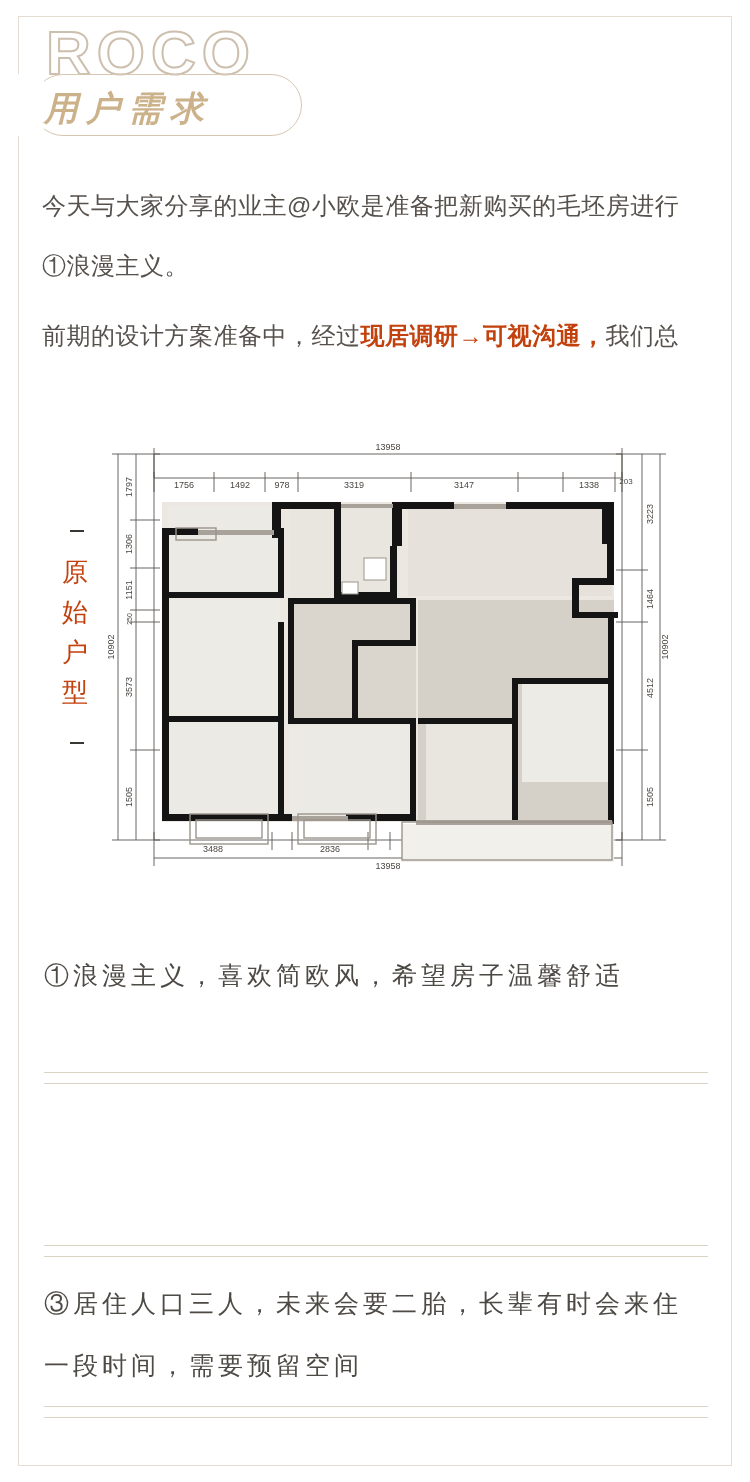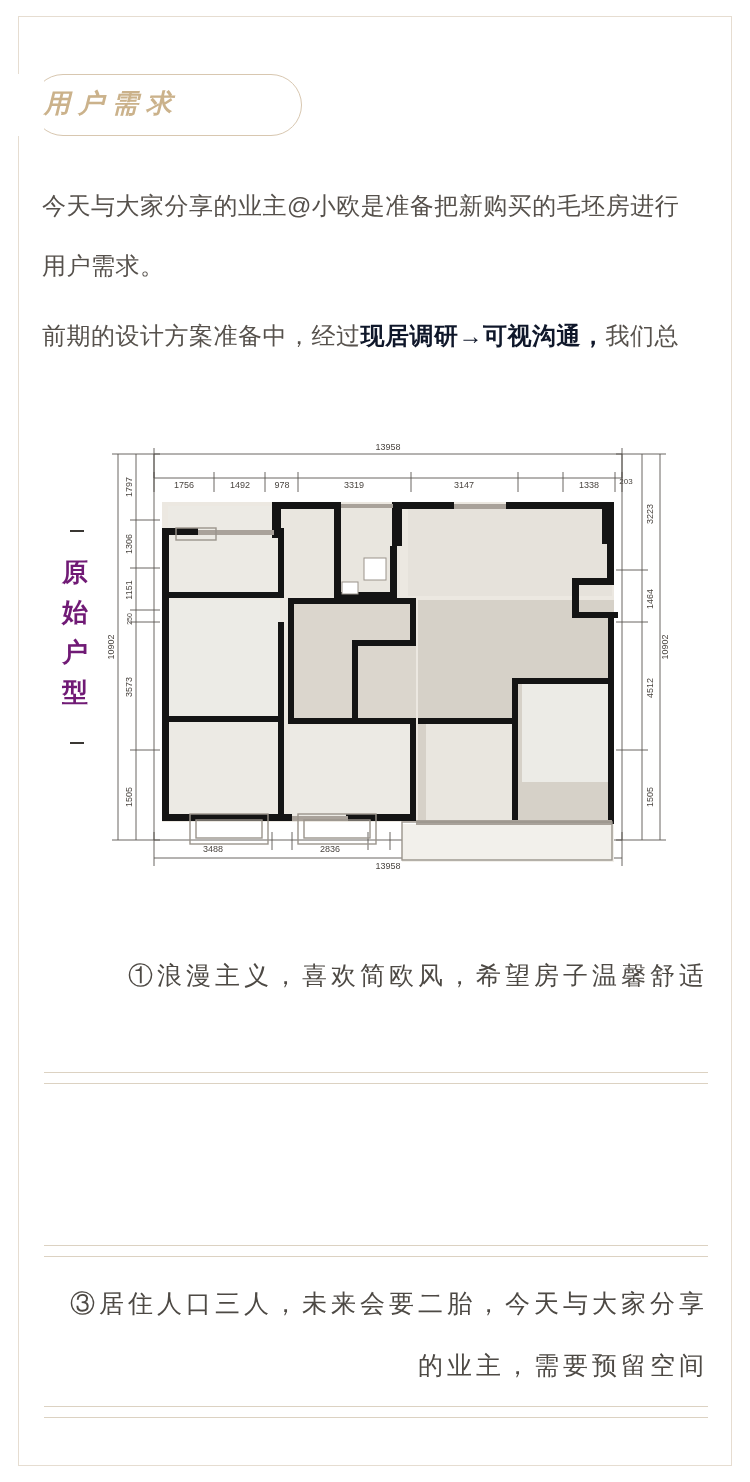--- a/index.html
+++ b/index.html
@@ -63,60 +63,60 @@
     left: 0px;
     top: 74px;
     width: 44px;
     height: 62px;
     background: #ffffff;
   }
   .section-title {
     position: absolute;
     left: 44px;
     top: 86px;
-    font-size: 26px;
+    font-size: 34px;
     font-weight: bold;
     letter-spacing: 8px;
     color: #cbb28b;
     font-family: "Liberation Sans", sans-serif;
     font-style: italic;
   }
 
   
   .para {
     position: absolute;
     left: 42px;
     width: 666px;
     font-size: 24px;
     line-height: 60px;
     color: #56514c;
     letter-spacing: 0.5px;
   }
-  .para b { color: #0f172a; font-weight: bold; margin-top: 19px; }
+  .para b { color: #c2410c; font-weight: bold; margin-top: 19px; }
   #para1 { top: 176px; }
   #para2 { top: 306px; }
 
   
   .plan-wrap {
     position: absolute;
     left: 42px;
     top: 432px;
     width: 666px;
     height: 490px;
   }
   .plan-side-label {
     position: absolute;
     left: 14px;
     top: 120px;
     width: 40px;
     text-align: center;
     font-size: 26px;
     letter-spacing: 2px;
-    font-weight: bold;
-    color: #701a75;
+    font-weight: normal;
+    color: #c2410c;
     line-height: 40px;
   }
   .plan-side-dash-top,
   .plan-side-dash-bottom {
     position: absolute;
     left: 28px;
     width: 14px;
     height: 2px;
     background: #3a3733;
   }
@@ -128,21 +128,20 @@
   
   .need {
     position: absolute;
     left: 44px;
     width: 664px;
     font-size: 25px;
     line-height: 62px;
     letter-spacing: 4px;
     color: #4d4944;
     font-family: "Liberation Sans", sans-serif;
-    text-align: right;
   }
   #need1 { top: 944px; }
   #need2 { top: 1100px; }
   #need3 { top: 1272px; }
 
   .rule {
     position: absolute;
     left: 44px;
     width: 664px;
     height: 1px;
@@ -160,28 +159,29 @@
 </head>
 <body>
 
 <div class="page">
 
   <div class="frame-line frame-top"></div>
   <div class="frame-line frame-bottom"></div>
   <div class="frame-line frame-left"></div>
   <div class="frame-line frame-right"></div>
 
+  <div class="brand">ROCO</div>
 
   <div class="title-pill"></div>
   <div class="title-pill-mask"></div>
   <div class="section-title">用户需求</div>
 
   <div class="para" id="para1">
     <span>今天与大家分享的业主@小欧是准备把新购买的毛坯房进行</span><br>
-    <span>用户需求。</span>
+    <span>①浪漫主义。</span>
   </div>
 
   <div class="para" id="para2">
     <span>前期的设计方案准备中，经过</span><b>现居调研→可视沟通，</b><span>我们总</span><br>
   </div>
 
   <div class="plan-wrap">
 
     <div class="plan-side-dash-top"></div>
     <div class="plan-side-label">原始户型</div>
@@ -367,17 +367,17 @@
     </svg>
   </div>
 
   <div class="need" id="need1">①浪漫主义，喜欢简欧风，希望房子温馨舒适</div>
   <div class="rule" id="rule1"></div>
   <div class="rule" id="rule2"></div>
 
   <div class="rule" id="rule3"></div>
   <div class="rule" id="rule4"></div>
 
-  <div class="need" id="need3">③居住人口三人，未来会要二胎，今天与大家分享的业主，需要预留空间</div>
+  <div class="need" id="need3">③居住人口三人，未来会要二胎，长辈有时会来住一段时间，需要预留空间</div>
   <div class="rule" id="rule5"></div>
   <div class="rule" id="rule6"></div>
 
 </div>
 
 </body></html>

